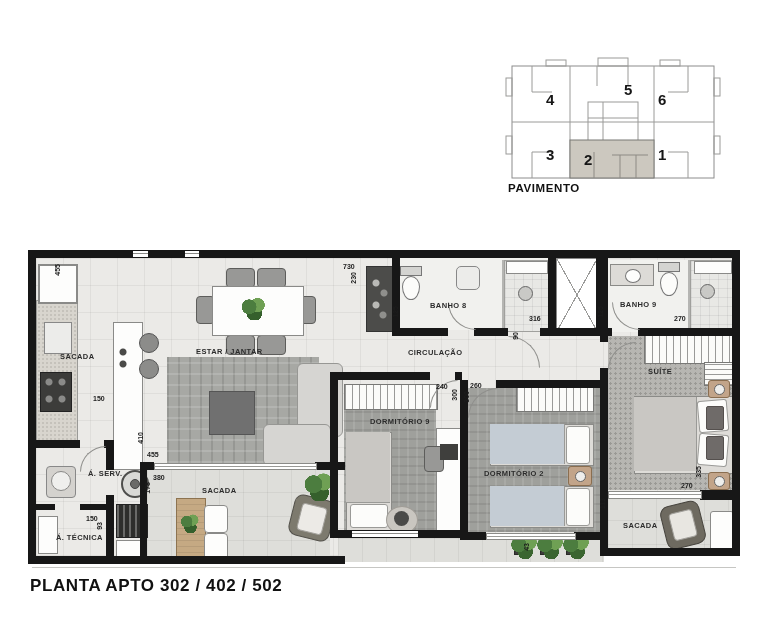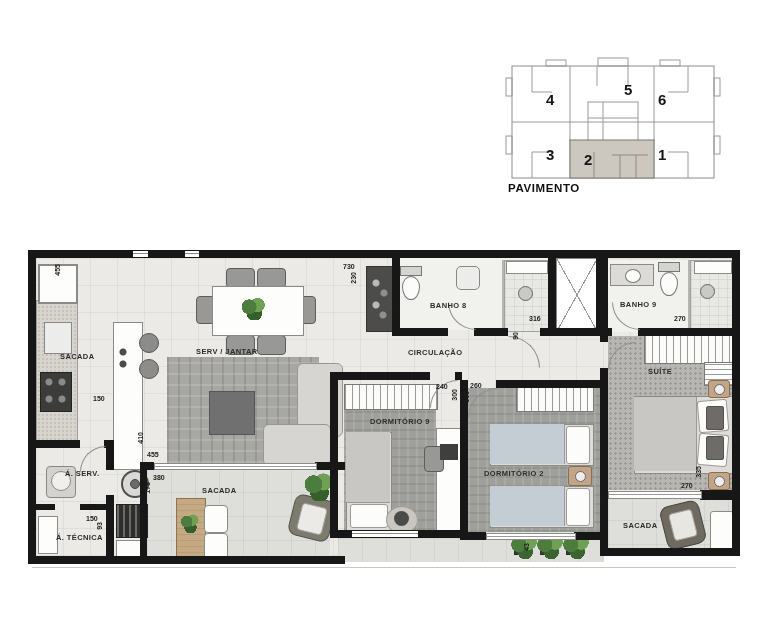--- a/index.html
+++ b/index.html
@@ -287,30 +287,30 @@
 
     <div class="arc" style="left:448px;top:302px;width:26px;height:26px;border-radius:0 0 0 100%;border-top-color:transparent;border-right-color:transparent"></div>
     <div class="arc" style="left:612px;top:302px;width:26px;height:26px;border-radius:0 0 0 100%;border-top-color:transparent;border-right-color:transparent"></div>
     <div class="arc" style="left:508px;top:336px;width:30px;height:30px;border-radius:0 100% 0 0;border-bottom-color:transparent;border-left-color:transparent"></div>
     <div class="arc" style="left:430px;top:380px;width:26px;height:26px;border-radius:100% 0 0 0;border-bottom-color:transparent;border-right-color:transparent"></div>
     <div class="arc" style="left:468px;top:388px;width:28px;height:28px;border-radius:100% 0 0 0;border-bottom-color:transparent;border-right-color:transparent"></div>
     <div class="arc" style="left:608px;top:342px;width:26px;height:26px;border-radius:100% 0 0 0;border-bottom-color:transparent;border-right-color:transparent"></div>
     <div class="arc" style="left:80px;top:446px;width:24px;height:24px;border-radius:100% 0 0 0;border-bottom-color:transparent;border-right-color:transparent"></div>
 
     <div class="lbl" style="left:60px;top:352px">SACADA</div>
-    <div class="lbl" style="left:196px;top:347px">SERV / JANTAR</div>
+    <div class="lbl" style="left:196px;top:347px">ESTAR / JANTAR</div>
     <div class="lbl" style="left:408px;top:348px">CIRCULAÇÃO</div>
     <div class="lbl" style="left:430px;top:301px">BANHO 8</div>
     <div class="lbl" style="left:620px;top:300px">BANHO 9</div>
     <div class="lbl" style="left:648px;top:367px">SUÍTE</div>
     <div class="lbl" style="left:370px;top:417px">DORMITÓRIO 9</div>
     <div class="lbl" style="left:484px;top:469px">DORMITÓRIO 2</div>
     <div class="lbl" style="left:202px;top:486px">SACADA</div>
     <div class="lbl" style="left:623px;top:521px">SACADA</div>
-    <div class="lbl" style="left:65px;top:469px">Á. SERV.</div>
+    <div class="lbl" style="left:88px;top:469px">Á. SERV.</div>
     <div class="lbl" style="left:56px;top:533px">Á. TÉCNICA</div>
 
     <div class="dim dimv" style="left:54px;top:264px">455</div>
     <div class="dim" style="left:93px;top:395px">150</div>
     <div class="dim dimv" style="left:137px;top:432px">410</div>
     <div class="dim" style="left:147px;top:451px">455</div>
     <div class="dim" style="left:153px;top:474px">380</div>
     <div class="dim dimv" style="left:144px;top:482px">178</div>
     <div class="dim" style="left:86px;top:515px">150</div>
     <div class="dim dimv" style="left:96px;top:522px">93</div>
@@ -324,13 +324,14 @@
     <div class="dim" style="left:436px;top:383px">240</div>
     <div class="dim dimv" style="left:451px;top:389px">300</div>
     <div class="dim" style="left:470px;top:382px">260</div>
     <div class="dim dimv" style="left:463px;top:391px">300</div>
     <div class="dim dimv" style="left:695px;top:466px">335</div>
     <div class="dim" style="left:681px;top:482px">270</div>
     <div class="dim dimv" style="left:599px;top:498px">113</div>
     <div class="dim dimv" style="left:523px;top:543px">43</div>
   </div>
 
+  <div class="title" style="left:30px;top:576px">PLANTA APTO  302 / 402 / 502</div>
 </div>
 
 </body></html>

